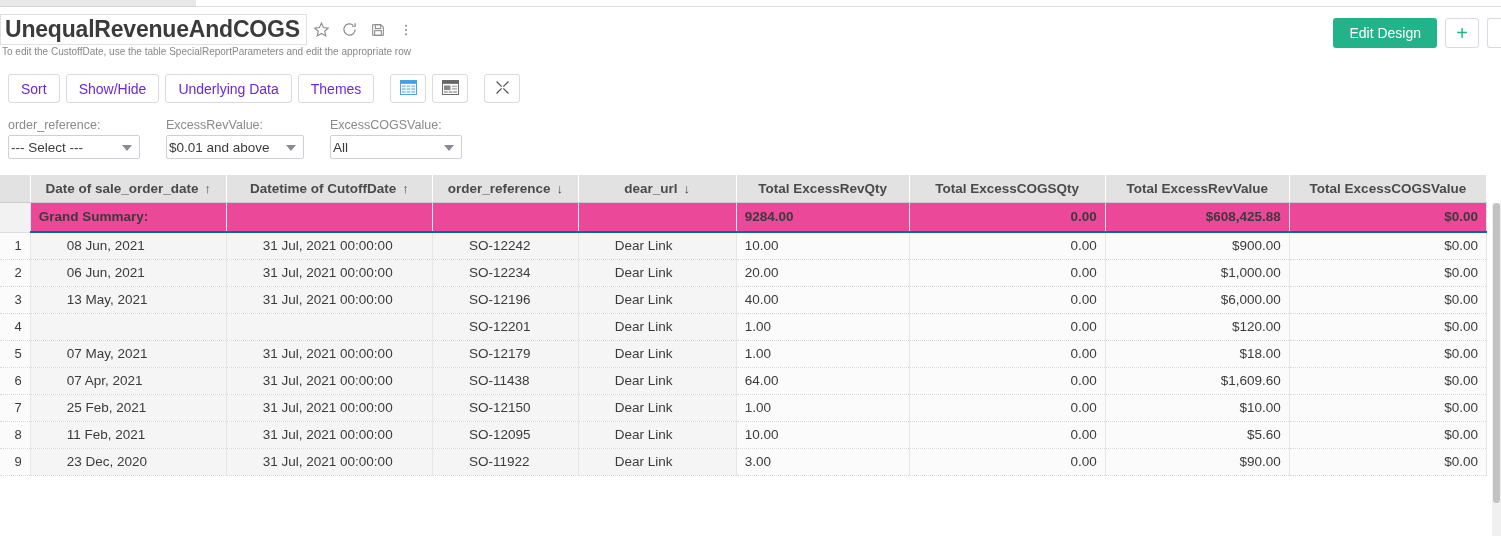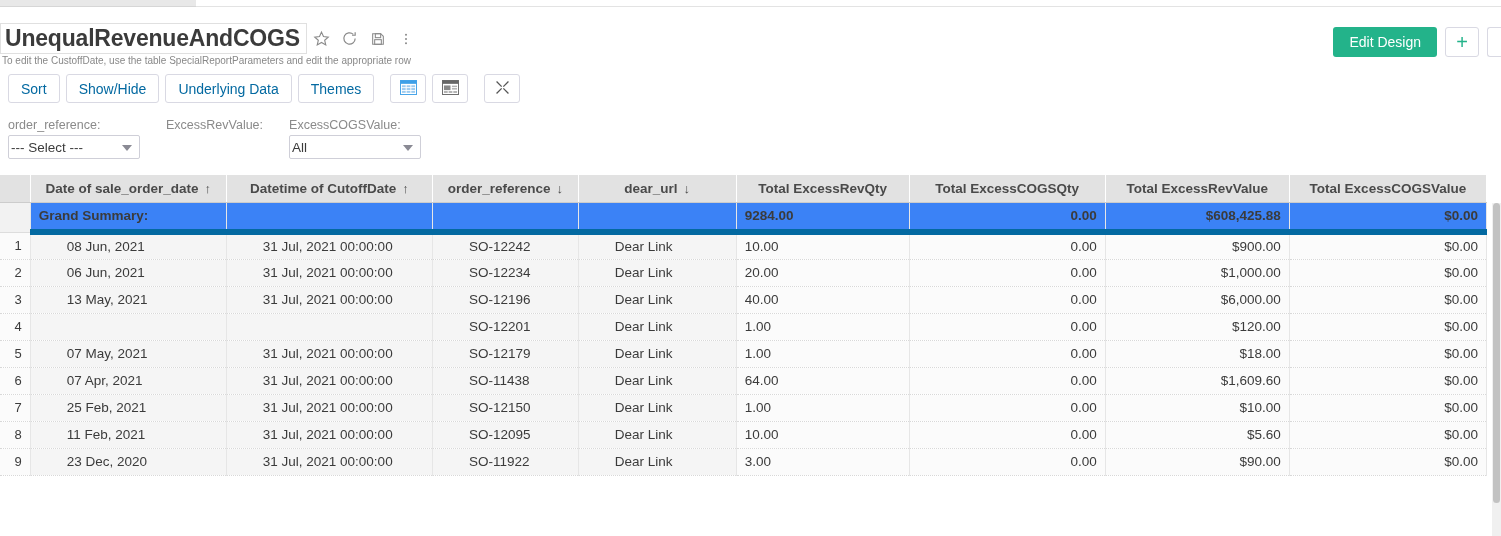--- a/index.html
+++ b/index.html
@@ -26,21 +26,21 @@
   }
   #chrome-strip .strip-rest {
     position: absolute; left: 196px; top: 0;
     width: 1305px; height: 7px;
     background: #ffffff;
     border-bottom: 1px solid #e3e3e3;
   }
 
   
   #report-header {
-    position: absolute; top: 17px; left: 0;
+    position: absolute; top: 8px; left: 0;
     width: 1501px; height: 60px;
   }
   #title-row {
     position: absolute; left: 0; top: 6px;
     display: flex; align-items: center;
   }
   #report-title {
     font-size: 23px;
     font-weight: bold;
     color: #3b3b3b;
@@ -105,21 +105,21 @@
   
   #toolbar {
     position: absolute; top: 74px; left: 8px;
     display: flex; align-items: center;
   }
   .tool-button {
     height: 29px;
     border: 1px solid #d9d9e3;
     border-radius: 3px;
     background: #ffffff;
-    color: #0369a1;
+    color: #6d28d9;
     font-size: 14px;
     padding: 0 12px;
     margin-right: 6px;
     cursor: pointer;
     font-family: "Liberation Sans", sans-serif;
     display: flex; align-items: center;
   }
   .icon-button {
     width: 36px; height: 29px;
     padding: 0;
@@ -220,24 +220,24 @@
   td.gutter {
     background: #f2f2f2;
     color: #555555;
     text-align: right;
     padding-right: 7px;
     border-right: 1px solid #e0e0e0;
     border-bottom: none;
     font-size: 13px;
   }
   tr.summary-row td {
-    background: #3b82f6;
+    background: #ec4899;
     font-weight: bold;
     color: #3b3b3b;
-    border-bottom: 6px solid #0369a1;
+    border-bottom: 2px solid #0369a1;
     height: 30px;
   }
   tr.summary-row td.gutter {
     background: #f2f2f2;
     border-bottom: 1px solid #dddddd;
   }
   td.num { text-align: right; background: #ffffff; }
   td.num.first-num { text-align: left; }
   tr.data-row td.text { background: #f5f5f5; padding-left: 36px; }
   td.indent { padding-left: 16px; }
@@ -367,20 +367,24 @@
   <div class="filter-group" id="filter-order-reference">
     <span class="filter-label">order_reference:</span>
     <div class="filter-select">
       <span>--- Select ---</span>
       <span class="caret"></span>
     </div>
   </div>
 
   <div class="filter-group" id="filter-excess-rev-value">
     <span class="filter-label">ExcessRevValue:</span>
+    <div class="filter-select">
+      <span>$0.01 and above</span>
+      <span class="caret"></span>
+    </div>
   </div>
 
   <div class="filter-group" id="filter-excess-cogs-value">
     <span class="filter-label">ExcessCOGSValue:</span>
     <div class="filter-select">
       <span>All</span>
       <span class="caret"></span>
     </div>
   </div>
 </div>

